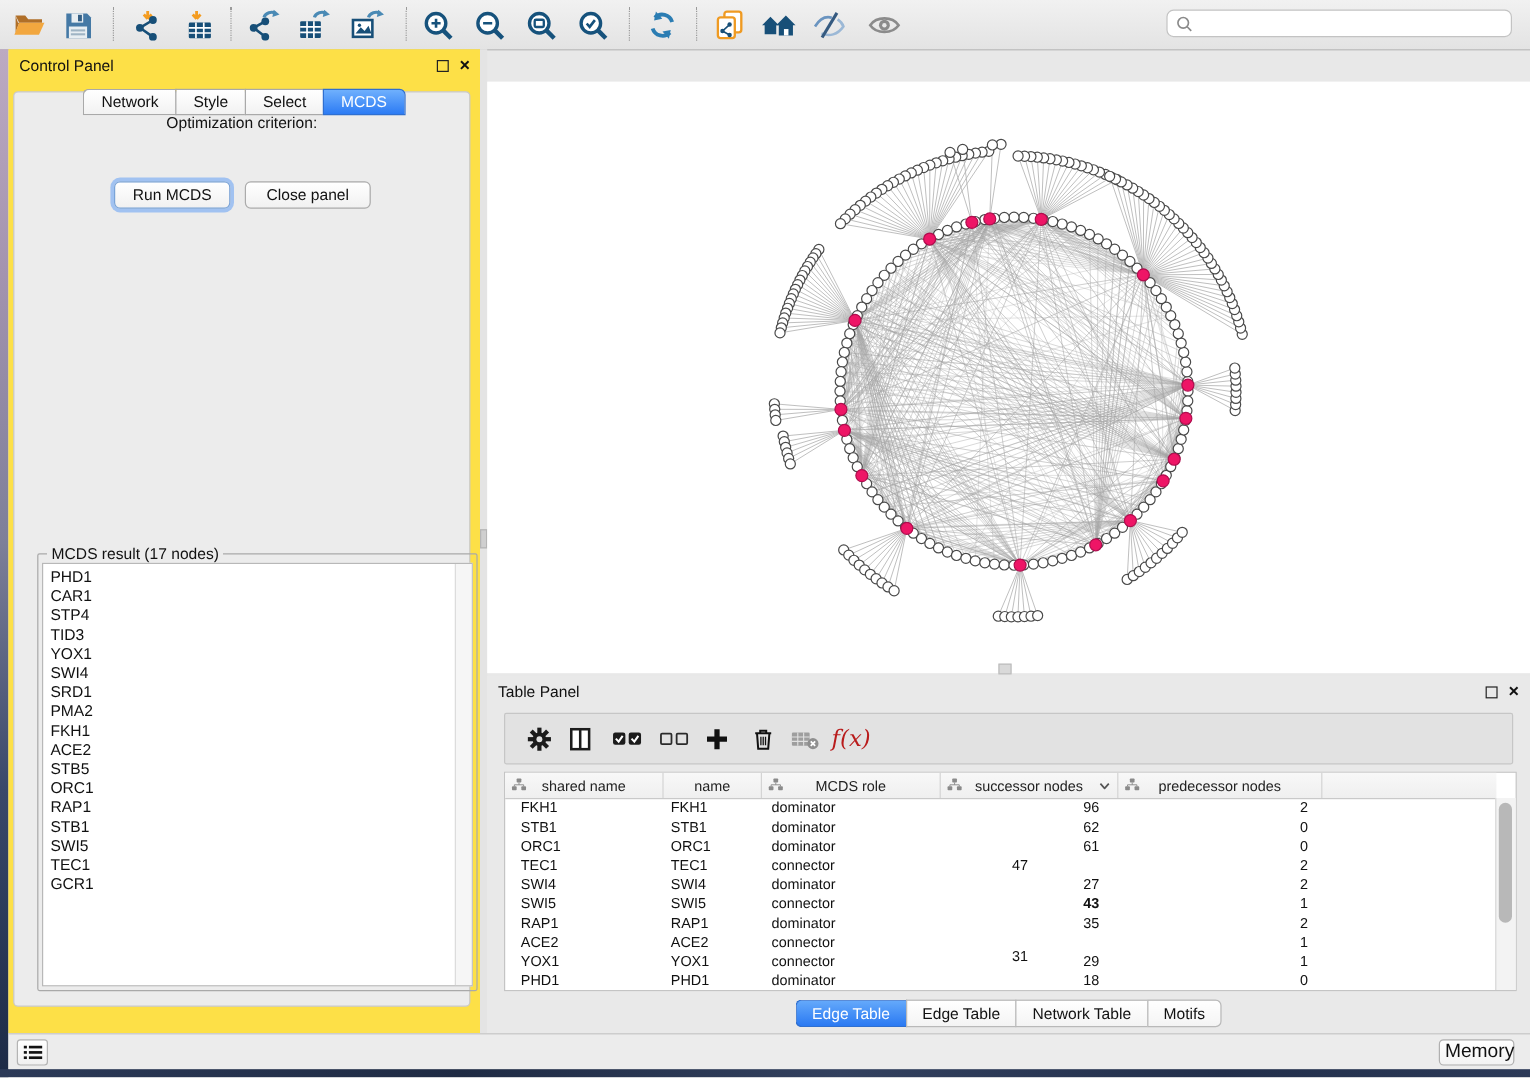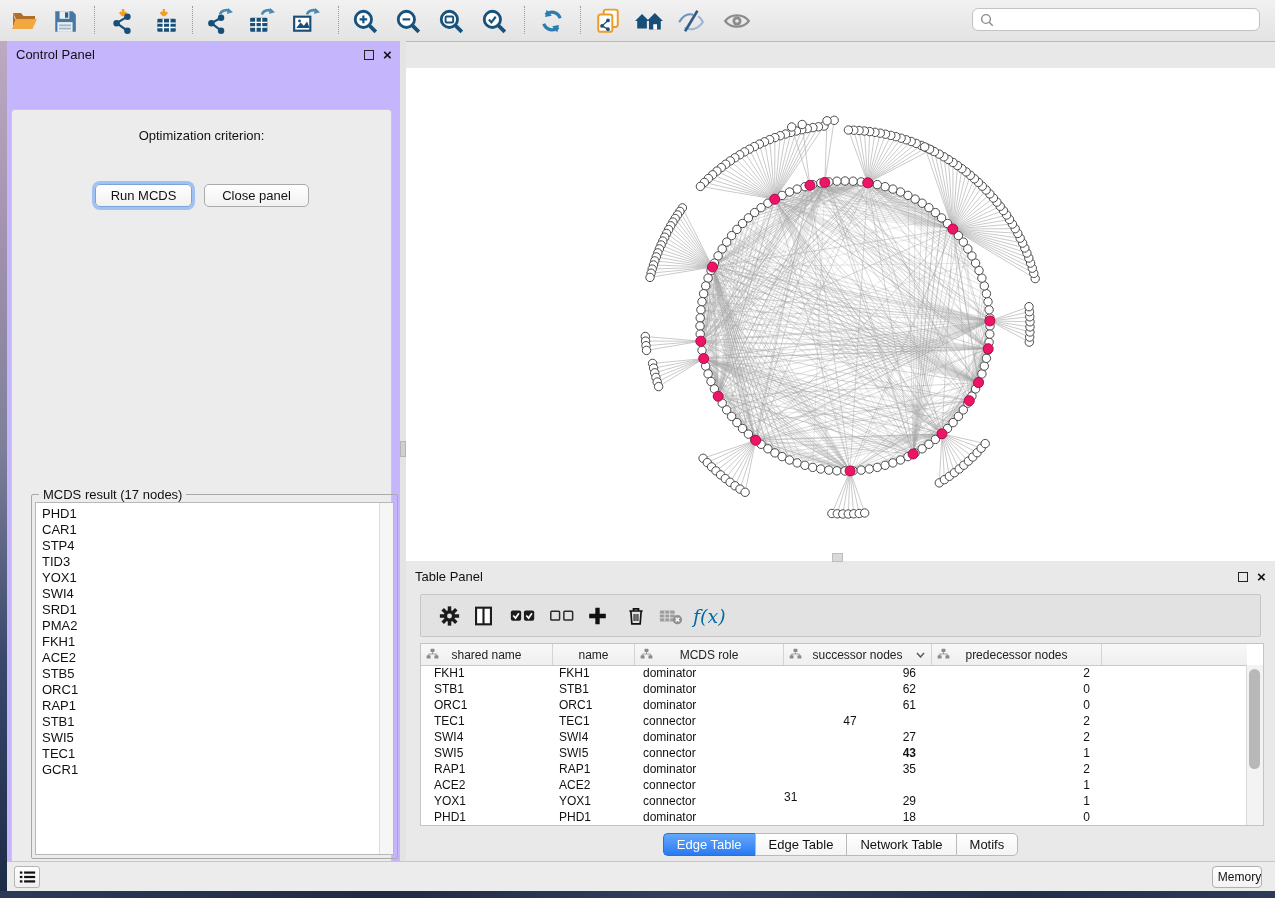--- a/index.html
+++ b/index.html
@@ -18,30 +18,30 @@
   .tb-sep{position:absolute;top:6px;height:28px;width:0;border-left:1px dotted #9a9a9a;}
   .searchbox{position:absolute;left:972px;top:8px;width:288px;height:23px;background:#fff;
     border:1px solid #c3c3c3;border-radius:6px;display:flex;align-items:center;padding-left:7px;box-sizing:border-box;}
   .searchbox input{border:none;outline:none;flex:1;font-size:12px;background:transparent;margin-left:5px;}
   
   .panel-header{position:absolute;left:0;top:0;right:0;height:26px;display:flex;align-items:center;font-size:13px;}
   .panel-title{margin-left:9px;}
   .float-box{display:inline-block;width:8px;height:8px;border:1.5px solid #222;background:transparent;}
   .close-x{font-weight:bold;font-size:15px;color:#111;line-height:1;}
   
-  .control-panel{position:absolute;left:7px;top:41px;width:393px;height:820px;background:#c4b5fd;}
+  .control-panel{position:absolute;left:7px;top:41px;width:393px;height:820px;background:#fde047;}
   .cp-float{position:absolute;left:357px;top:9px;}
   .cp-close{position:absolute;left:376px;top:6px;}
   .cp-tabs{position:absolute;left:0;top:33px;width:100%;display:flex;justify-content:center;z-index:2;}
   .tab{height:20px;line-height:20px;padding:0 14px;font-size:13px;background:linear-gradient(#ffffff,#f2f2f2);
     border:1px solid #a9a9a9;border-right:none;color:#111;}
   .tab:first-child{border-radius:5px 0 0 0;}
   .tab:last-child{border-right:1px solid #a9a9a9;border-radius:0 5px 0 0;}
   .tab.sel{background:linear-gradient(#6fb0fd,#2c7bf4);color:#fff;border-color:#2f6fd0;}
-  .cp-body{position:absolute;left:4px;top:68px;width:381px;height:763px;background:#ececec;
+  .cp-body{position:absolute;left:4px;top:35px;width:381px;height:763px;background:#ececec;
     border:1px solid #c9c9c9;border-radius:4px;box-sizing:border-box;}
   .opt-label{position:absolute;left:0;top:18px;width:100%;text-align:center;font-size:13px;}
   .dropdown{position:absolute;left:34px;top:40px;width:312px;height:24px;background:#fff;border:1px solid #b6b6b6;
     border-radius:5px;box-sizing:border-box;display:flex;align-items:center;font-size:13px;}
   .dropdown .dd-text{margin-left:8px;flex:1;white-space:nowrap;overflow:hidden;}
   .dd-stepper{width:19px;height:18px;margin-right:2px;border-radius:4px;background:linear-gradient(#7eb3f8,#2f72e4);
     display:flex;flex-direction:column;align-items:center;justify-content:center;gap:2px;}
   .dd-up{width:0;height:0;border-left:3.5px solid transparent;border-right:3.5px solid transparent;border-bottom:4px solid #fff;}
   .dd-down{width:0;height:0;border-left:3.5px solid transparent;border-right:3.5px solid transparent;border-top:4px solid #fff;}
   .btn{position:absolute;top:74px;height:23px;background:linear-gradient(#ffffff,#f1f1f1);border:1px solid #ababab;
@@ -66,21 +66,21 @@
   .light{width:12px;height:12px;border-radius:50%;}
   .net-title{position:absolute;width:100%;top:5px;text-align:center;font-size:13px;}
   .net-canvas{position:absolute;left:0;top:27px;width:869px;height:493px;background:#fff;}
   
   .table-panel{position:absolute;left:406px;top:563px;width:869px;height:298px;background:#e9e9e9;}
   .tp-float{position:absolute;left:832px;top:9px;}
   .tp-close{position:absolute;left:851px;top:6px;}
   .tp-toolbar{position:absolute;left:14px;top:31px;width:841px;height:43px;background:#e2e2e2;
     border:1px solid #c6c6c6;border-radius:2px;box-sizing:border-box;}
   .tpi{position:absolute;top:50%;transform:translateY(-50%);display:flex;align-items:center;}
-  .fx{font-family:"DejaVu Serif","Liberation Serif",serif;font-style:italic;font-size:19px;color:#0369a1;}
+  .fx{font-family:"DejaVu Serif","Liberation Serif",serif;font-style:italic;font-size:19px;color:#b91c1c;}
   .tbl{position:absolute;left:14px;top:80px;width:844px;height:183px;background:#fff;border:1px solid #c4c4c4;box-sizing:border-box;}
   .tbl-head{position:absolute;left:0;top:0;height:21px;right:16px;display:flex;
     background:linear-gradient(#f8f8f8,#efefef);border-bottom:1px solid #c9c9c9;}
   .th{position:relative;height:21px;border-right:1px solid #d4d4d4;box-sizing:border-box;
     display:flex;align-items:center;justify-content:center;font-size:12px;color:#222;}
   .th .tree{position:absolute;left:5px;top:4px;}
   .th .sortv{position:absolute;right:6px;top:8px;}
   .th.filler{border-right:none;flex:1;}
   .tbl-body{position:absolute;left:0;top:21px;right:16px;bottom:0;overflow:hidden;}
   .tr{display:flex;height:16px;font-size:12px;align-items:center;}
@@ -90,22 +90,22 @@
   .tp-tabs{position:absolute;left:0;top:270px;width:100%;display:flex;justify-content:center;}
   .ttab{height:21px;line-height:21px;padding:0 13px;font-size:13px;background:linear-gradient(#ffffff,#f4f4f4);
     border:1px solid #b9b9b9;border-right:none;}
   .ttab:first-child{border-radius:5px 0 0 5px;}
   .ttab:last-child{border-right:1px solid #b9b9b9;border-radius:0 5px 5px 0;}
   .ttab.sel{background:linear-gradient(#64a9fb,#2a79f2);color:#fff;border-color:#2f6fd0;}
   
   .statusbar{position:absolute;left:7px;top:861px;width:1268px;height:30px;background:#ececec;border-top:1px solid #c6c6c6;box-sizing:border-box;}
   .list-btn{position:absolute;left:7px;top:4px;width:26px;height:22px;background:linear-gradient(#fff,#f0f0f0);
     border:1px solid #b4b4b4;border-radius:3px;display:flex;align-items:center;justify-content:center;box-sizing:border-box;}
-  .memory-btn{position:absolute;right:13px;top:4px;width:50px;height:22px;background:linear-gradient(#fff,#f3f3f3);
-    border:1px solid #b0b0b0;border-radius:4px;display:flex;align-items:center;justify-content:center;gap:5px;font-size:12px;box-sizing:border-box;}
+  .memory-btn{position:absolute;right:13px;top:4px;width:63px;height:22px;background:linear-gradient(#fff,#f3f3f3);
+    border:1px solid #b0b0b0;border-radius:4px;display:flex;align-items:center;justify-content:center;gap:5px;font-size:16px;box-sizing:border-box;}
   .mem-dot{width:10px;height:10px;border-radius:50%;background:#1e9e3a;}
 </style>
 </head>
 <body>
 
 <div class="screen">
 
   <div class="toolbar">
     <div class="tb" style="left:8px">
         <svg viewBox="0 0 30 24" width="30" height="24">
@@ -249,20 +249,26 @@
   </div>
 
   <div class="wall-left"></div>
 
   <div class="control-panel">
     <div class="panel-header">
       <span class="panel-title">Control Panel</span>
     </div>
     <span class="float-box cp-float"></span>
     <span class="close-x cp-close">×</span>
+    <div class="cp-tabs">
+      <div class="tab">Network</div>
+      <div class="tab">Style</div>
+      <div class="tab">Select</div>
+      <div class="tab sel">MCDS</div>
+    </div>
     <div class="cp-body">
       <div class="opt-label">Optimization criterion:</div>
       <div class="btn btn-run">Run MCDS</div>
       <div class="btn btn-close">Close panel</div>
       <fieldset class="mcds-group">
         <legend>MCDS result (17 nodes)</legend>
         <div class="mcds-list">
           <div class="mcds-items" id="mcds-items">
               <div>PHD1</div>
               <div>CAR1</div>
@@ -1427,21 +1433,21 @@
             <div class="td" style="width: 132px; padding-left: 13px; text-align: left;">RAP1</div>
             <div class="td" style="width: 82px; padding-left: 6px; text-align: left;">RAP1</div>
             <div class="td" style="width: 149px; padding-left: 8px; text-align: left;">dominator</div>
             <div class="td" style="width: 148px; padding-right: 16px; text-align: right;">35</div>
             <div class="td" style="width: 170px; padding-right: 12px; text-align: right;">2</div>
           </div>
           <div class="tr">
             <div class="td" style="width: 132px; padding-left: 13px; text-align: left;">ACE2</div>
             <div class="td" style="width: 82px; padding-left: 6px; text-align: left;">ACE2</div>
             <div class="td" style="width: 149px; padding-left: 8px; text-align: left;">connector</div>
-            <div class="td" style="width: 148px; padding-right: 16px; text-align: left; margin-top: 24px;">31</div>
+            <div class="td" style="width: 148px; padding-right: 16px; text-align: center; margin-top: 24px;">31</div>
             <div class="td" style="width: 170px; padding-right: 12px; text-align: right;">1</div>
           </div>
           <div class="tr">
             <div class="td" style="width: 132px; padding-left: 13px; text-align: left;">YOX1</div>
             <div class="td" style="width: 82px; padding-left: 6px; text-align: left;">YOX1</div>
             <div class="td" style="width: 149px; padding-left: 8px; text-align: left;">connector</div>
             <div class="td" style="width: 148px; padding-right: 16px; text-align: right;">29</div>
             <div class="td" style="width: 170px; padding-right: 12px; text-align: right;">1</div>
           </div>
           <div class="tr">

